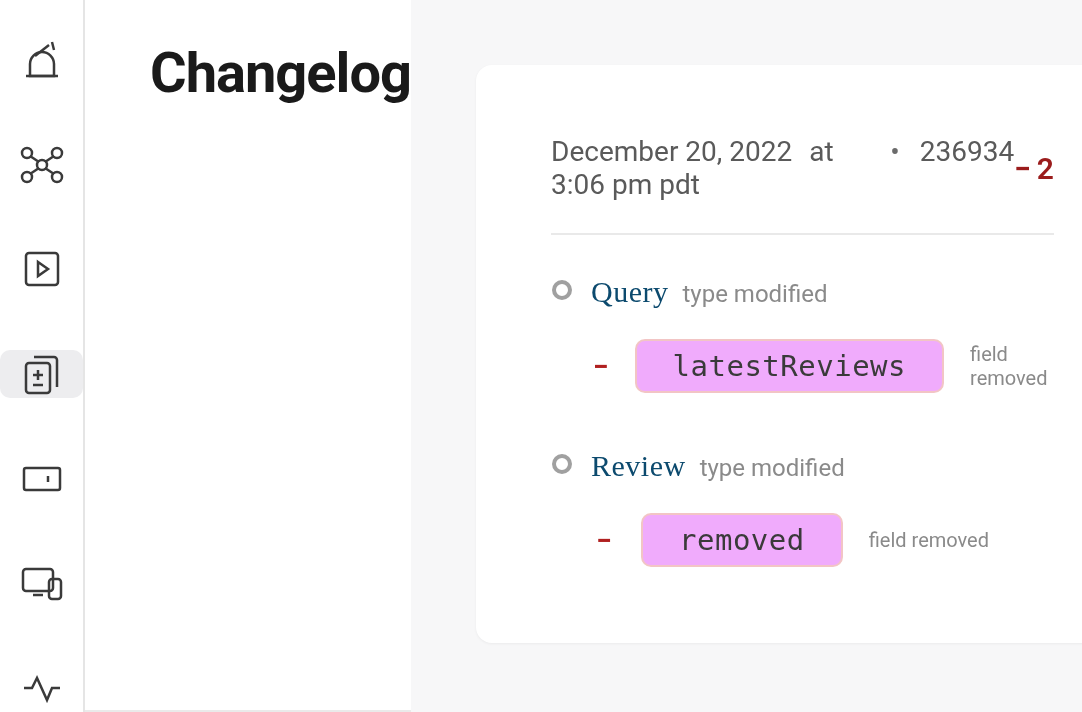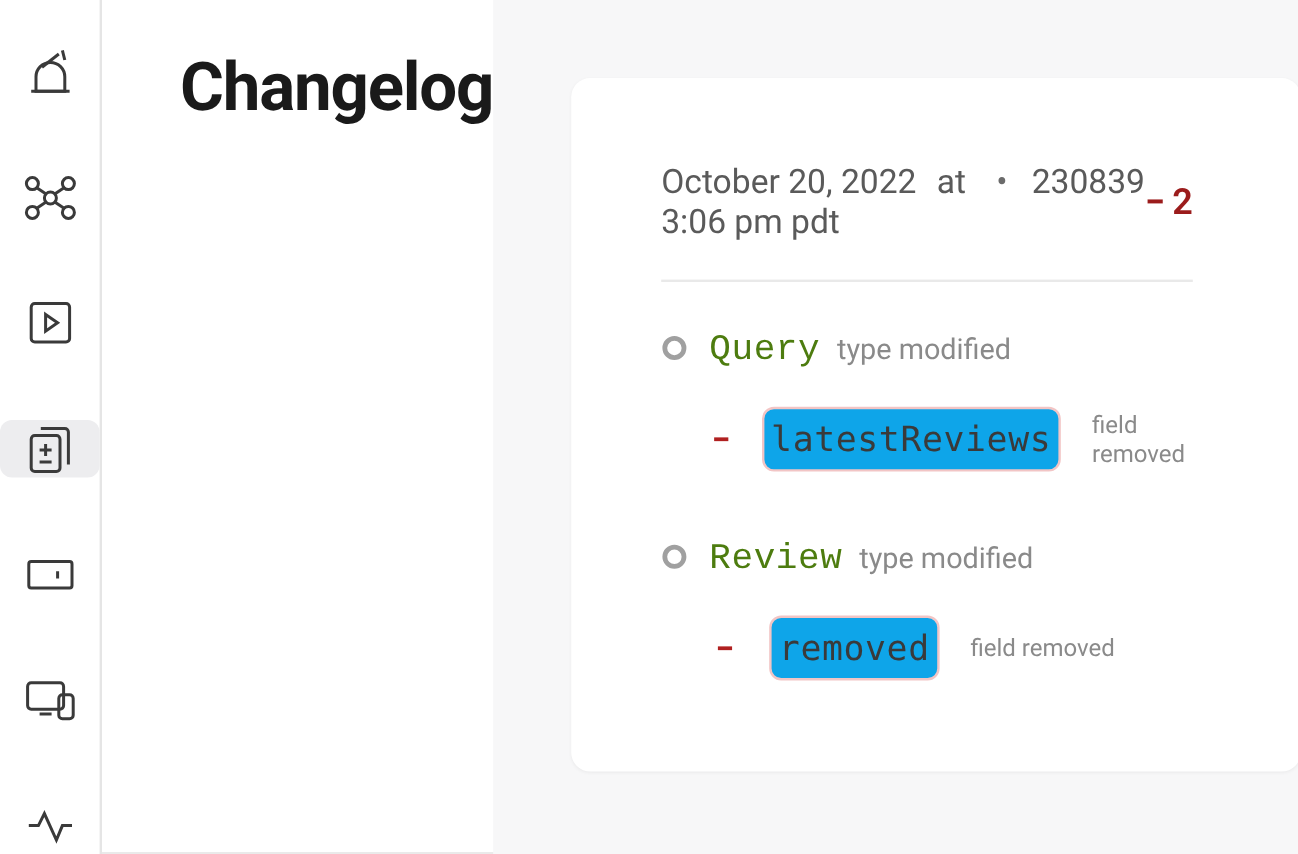--- a/index.html
+++ b/index.html
@@ -116,23 +116,23 @@
     }
     .circle-icon {
       flex-shrink: 0;
     }
     .circle-icon svg {
       stroke: #a0a0a0;
       stroke-width: 4;
       fill: none;
     }
     .type-name {
-      font-family: Liberation Mono, monospace;
+      font-family: Liberation Serif, serif;
       font-size: 30px;
-      color: #4d7c0f;
+      color: #0c4a6e;
       letter-spacing: 0.5px;
     }
     .type-suffix {
       font-size: 24px;
       color: #8a8a8a;
       margin-left: 10px;
     }
     .field-row {
       display: flex;
       align-items: center;
@@ -144,24 +144,24 @@
       color: #b02020;
       font-size: 28px;
       font-weight: 700;
       width: 22px;
       display: flex;
       justify-content: center;
     }
     .field-pill {
       font-family: ui-monospace, SFMono-Regular, "SF Mono", Menlo, Consolas, monospace;
       font-size: 29px;
-      background: #0ea5e9;
+      background: #f0abfc;
       border: 2px solid #f2c5c5;
       border-radius: 10px;
-      padding: 8px 6px;
+      padding: 8px 36px;
       color: #3a3a3a;
       letter-spacing: 0.5px;
     }
     .field-suffix {
       font-size: 20px;
       color: #8a8a8a;
     }
   </style>
 </head>
 <body>
@@ -227,25 +227,25 @@
   <header class="header">
     <h1>Changelog</h1>
   </header>
 
   <div class="content">
     <div class="card">
 
       <div class="entry-header">
         <div class="entry-meta">
           <span class="date">
-            <span>October 20, 2022</span>
+            <span>December 20, 2022</span>
             <span style="margin-left:10px;">at 3:06 pm pdt</span>
           </span>
           <span class="dot">•</span>
-          <span class="id">230839</span>
+          <span class="id">236934</span>
         </div>
         <div class="removed-count">
           <span class="minus">−</span>
           <span>2</span>
         </div>
       </div>
 
       <div class="change-item">
         <div class="change-header">
           <span class="circle-icon">

